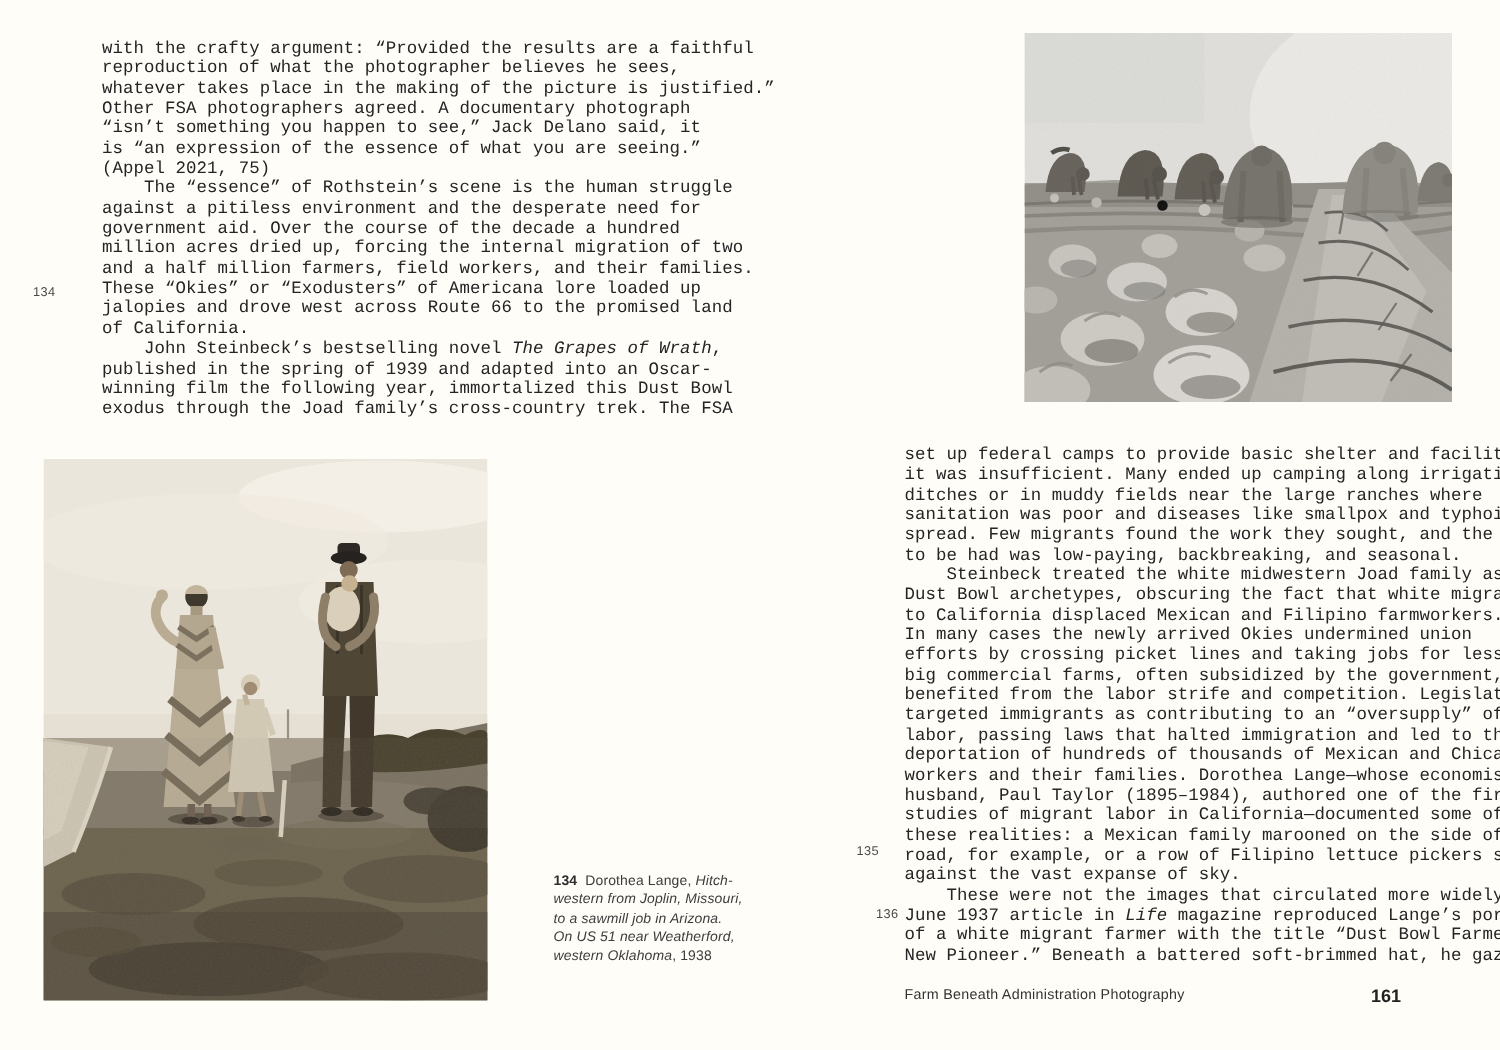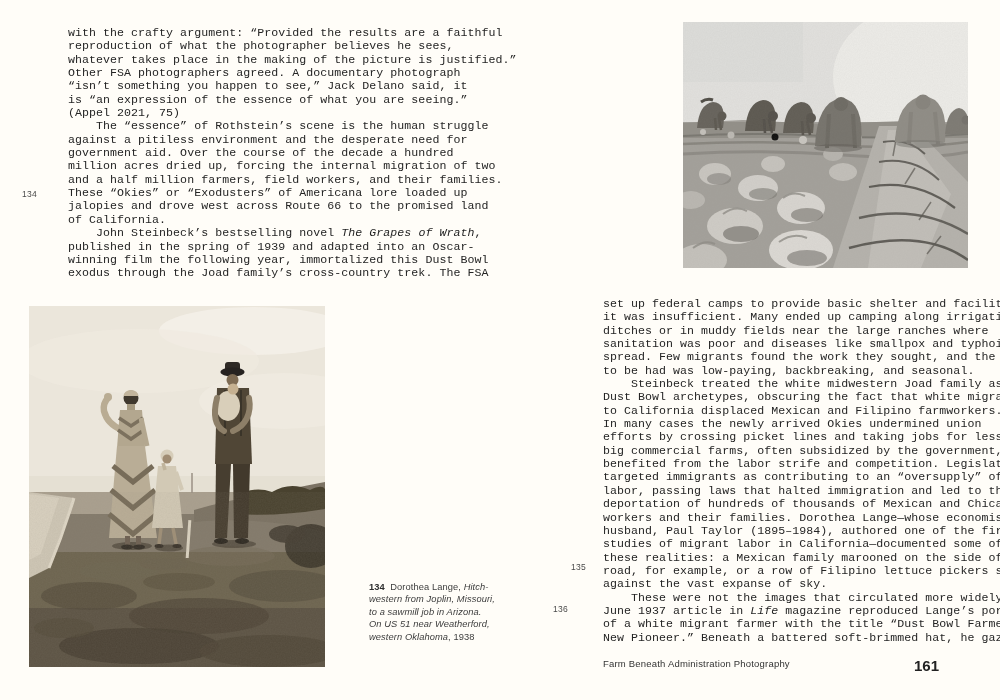--- a/index.html
+++ b/index.html
@@ -38,21 +38,21 @@
   }
   .caption b{font-weight:700;color:#2e2e2e;}
   .caption em{font-style:italic;}
   .photo{position:absolute;display:block;}
   .footer-title{
     position:absolute;left:603px;top:658px;
     font-size:9.5px;color:#333;letter-spacing:0.2px;
   }
   .footer-page{
     position:absolute;left:914px;top:657px;
-    font-size:15px;font-weight:700;color:#222;
+    font-size:12px;font-weight:700;color:#222;
   }
 </style>
 </head>
 <body>
 
 <div class="spread">
 
   <div class="margin-num" style="left:22px;top:189px;">134</div>
 
   <div class="body-text" style="left:68px;top:26px;width:385px;">with the crafty argument: “Provided the results are a faithful<br>reproduction of what the photographer believes he sees,<br>whatever takes place in the making of the picture is justified.”<br>Other FSA photographers agreed. A documentary photograph<br>“isn’t something you happen to see,” Jack Delano said, it<br>is “an expression of the essence of what you are seeing.”<br>(Appel 2021, 75)<br>    The “essence” of Rothstein’s scene is the human struggle<br>against a pitiless environment and the desperate need for<br>government aid. Over the course of the decade a hundred<br>million acres dried up, forcing the internal migration of two<br>and a half million farmers, field workers, and their families.<br>These “Okies” or “Exodusters” of Americana lore loaded up<br>jalopies and drove west across Route 66 to the promised land<br>of California.<br>    John Steinbeck’s bestselling novel <em>The Grapes of Wrath</em>,<br>published in the spring of 1939 and adapted into an Oscar-<br>winning film the following year, immortalized this Dust Bowl<br>exodus through the Joad family’s cross-country trek. The FSA</div>
@@ -245,20 +245,20 @@
       </g>
       <g>
         <path d="M262,112 Q264,88 276,86 Q288,88 285,112 Z" fill="#7d7a73"></path>
         <circle cx="283" cy="98" r="4.5" fill="#74716b"></circle>
       </g>
     </g>
     <rect width="285" height="246" filter="url(#grainR)" opacity="0.25"></rect>
   </svg>
 
   <div class="margin-num" style="left:571px;top:562px;">135</div>
-  <div class="margin-num" style="left:553px;top:604px;">136</div>
+  <div class="margin-num" style="left:584px;top:604px;">136</div>
 
   <div class="body-text" style="left:603px;top:297px;width:390px;">set up federal camps to provide basic shelter and facilities, but<br>it was insufficient. Many ended up camping along irrigation<br>ditches or in muddy fields near the large ranches where<br>sanitation was poor and diseases like smallpox and typhoid<br>spread. Few migrants found the work they sought, and the work<br>to be had was low-paying, backbreaking, and seasonal.<br>    Steinbeck treated the white midwestern Joad family as<br>Dust Bowl archetypes, obscuring the fact that white migrants<br>to California displaced Mexican and Filipino farmworkers.<br>In many cases the newly arrived Okies undermined union<br>efforts by crossing picket lines and taking jobs for less pay. The<br>big commercial farms, often subsidized by the government,<br>benefited from the labor strife and competition. Legislators<br>targeted immigrants as contributing to an “oversupply” of<br>labor, passing laws that halted immigration and led to the<br>deportation of hundreds of thousands of Mexican and Chicano<br>workers and their families. Dorothea Lange—whose economist<br>husband, Paul Taylor (1895–1984), authored one of the first<br>studies of migrant labor in California—documented some of<br>these realities: a Mexican family marooned on the side of the<br>road, for example, or a row of Filipino lettuce pickers stooped<br>against the vast expanse of sky.<br>    These were not the images that circulated more widely. A<br>June 1937 article in <em>Life</em> magazine reproduced Lange’s portrait<br>of a white migrant farmer with the title “Dust Bowl Farmer Is<br>New Pioneer.” Beneath a battered soft-brimmed hat, he gazes</div>
 
   <div class="footer-title">Farm Beneath Administration Photography</div>
   <div class="footer-page">161</div>
 
 </div>
 
 </body></html>

